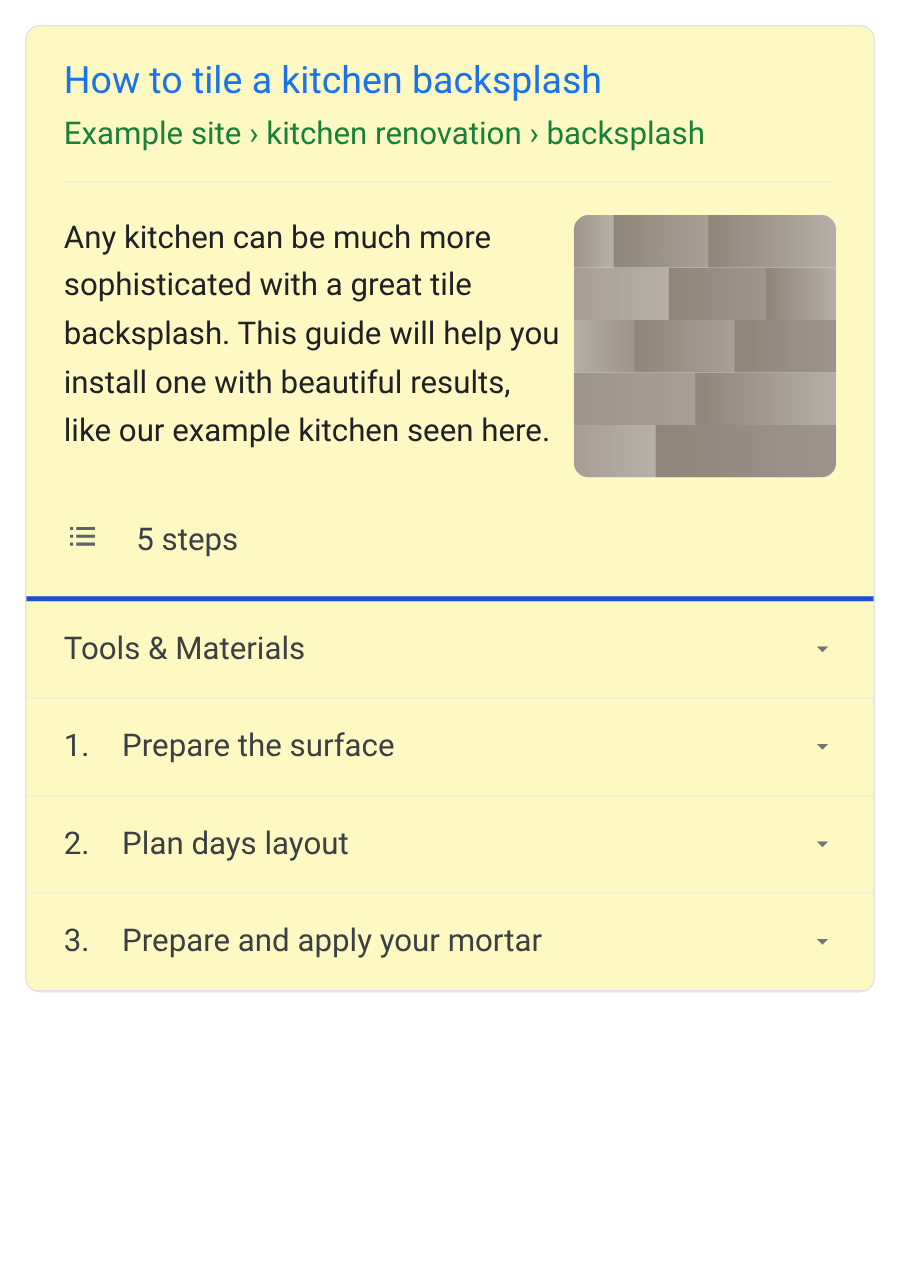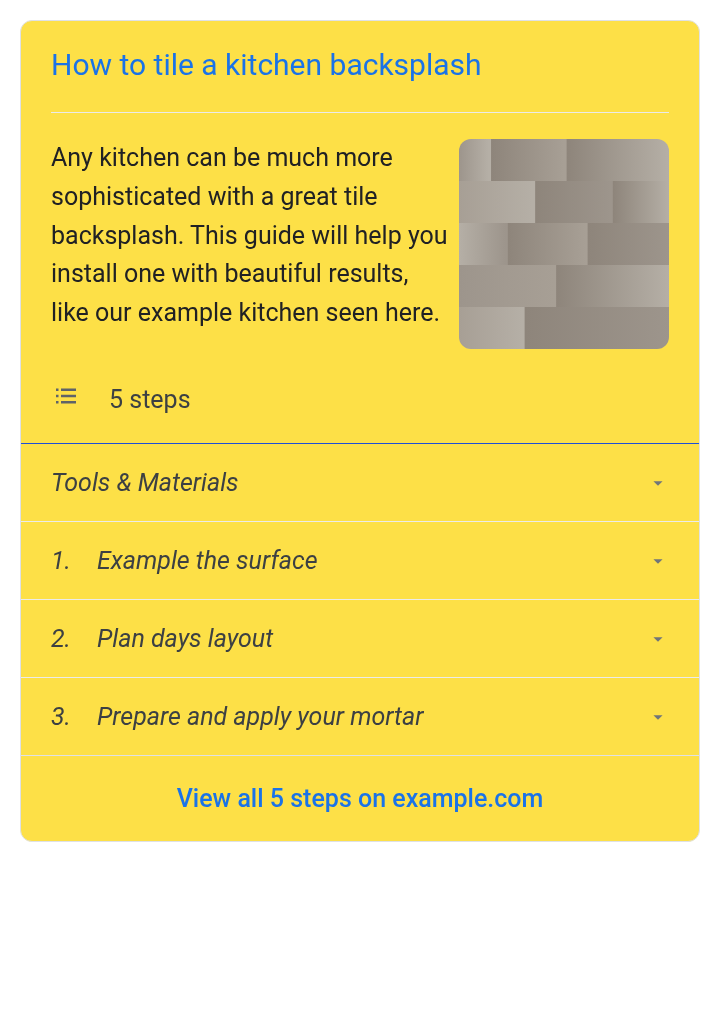--- a/index.html
+++ b/index.html
@@ -7,21 +7,21 @@
     font-family: Roboto, Arial, sans-serif;
     background: #fff;
     width: 720px;
     height: 1010px;
     padding: 20px;
   }
   .card {
     border: 1px solid #dfe1e5;
     border-radius: 12px;
     overflow: hidden;
-    background: #fde047;
+    background: #fef9c3;
   }
   .card-header {
     padding: 24px 30px 20px 30px;
   }
   .title {
     color: #1a73e8;
     font-size: 30px;
     font-weight: 400;
     line-height: 1.3;
     margin-bottom: 8px;
@@ -70,22 +70,21 @@
   .meta-item {
     display: flex;
     align-items: center;
     gap: 28px;
     width: 50%;
     color: #3c4043;
     font-size: 25px;
   }
   .meta-item svg { width: 30px; height: 30px; fill: #5f6368; }
   .accordion {
-    border-top: 1px solid #1d4ed8;
-    font-style: italic;
+    border-top: 4px solid #1d4ed8;
   }
   .acc-item {
     display: flex;
     align-items: center;
     justify-content: space-between;
     padding: 24px 30px;
     border-bottom: 1px solid #ebebeb;
     cursor: pointer;
   }
   .acc-item:last-of-type { border-bottom: 1px solid #dfe1e5; }
@@ -108,20 +107,21 @@
     font-weight: 500;
   }
 </style>
 </head>
 <body>
 
 <div class="card">
 
   <div class="card-header">
     <div class="title">How to tile a kitchen backsplash</div>
+    <div class="breadcrumb">Example site › kitchen renovation › backsplash</div>
   </div>
 
   <div class="divider"></div>
 
   <div class="desc-row">
     <div class="description">Any kitchen can be much more sophisticated with a great tile backsplash. This guide will help you install one with beautiful results, like our example kitchen seen here.</div>
     <div class="thumb"></div>
   </div>
 
   <div class="meta-row">
@@ -144,21 +144,21 @@
       <span class="chevron">
         <svg viewBox="0 0 24 24">
             <path d="M7 10l5 5 5-5z"></path>
           </svg>
       </span>
     </div>
 
     <div class="acc-item">
       <div class="acc-label">
         <span class="acc-num">1.</span>
-        <span>Example the surface</span>
+        <span>Prepare the surface</span>
       </div>
       <span class="chevron">
         <svg viewBox="0 0 24 24">
             <path d="M7 10l5 5 5-5z"></path>
           </svg>
       </span>
     </div>
 
     <div class="acc-item">
       <div class="acc-label">
@@ -179,17 +179,14 @@
       </div>
       <span class="chevron">
         <svg viewBox="0 0 24 24">
             <path d="M7 10l5 5 5-5z"></path>
           </svg>
       </span>
     </div>
 
   </div>
 
-  <div class="footer">
-    <span class="footer-link">View all 5 steps on example.com</span>
-  </div>
 
 </div>
 
 </body></html>

